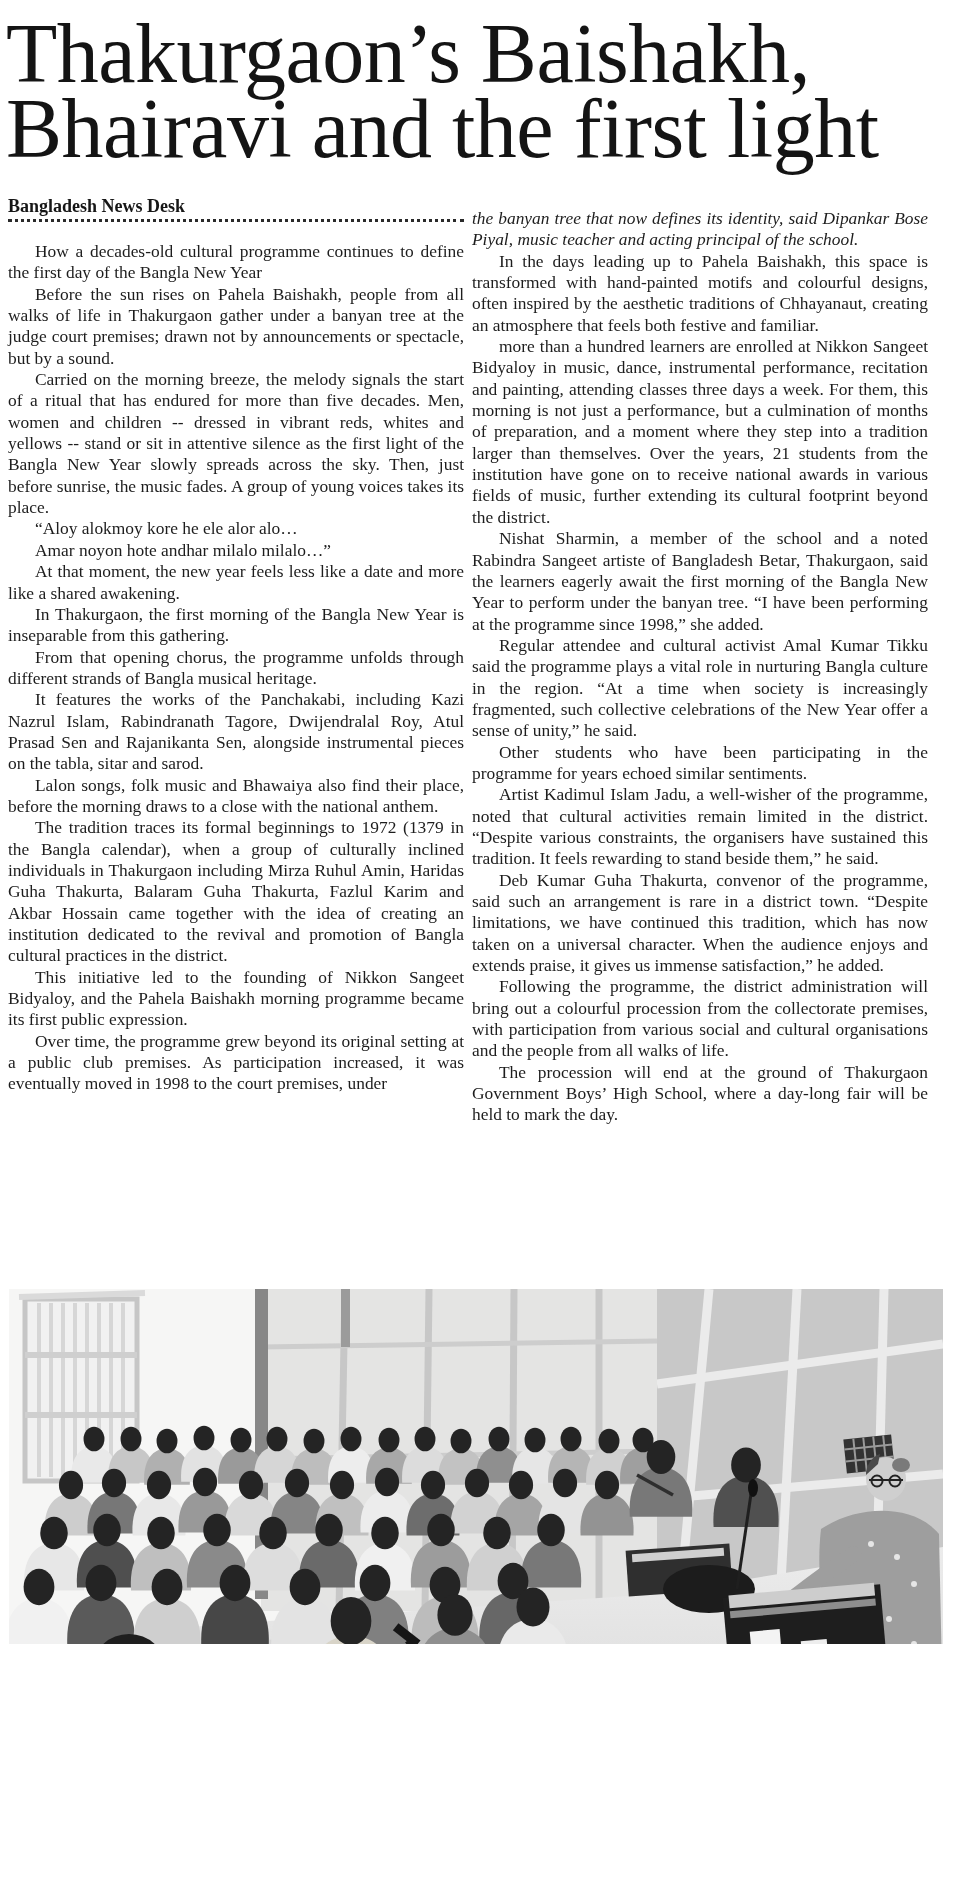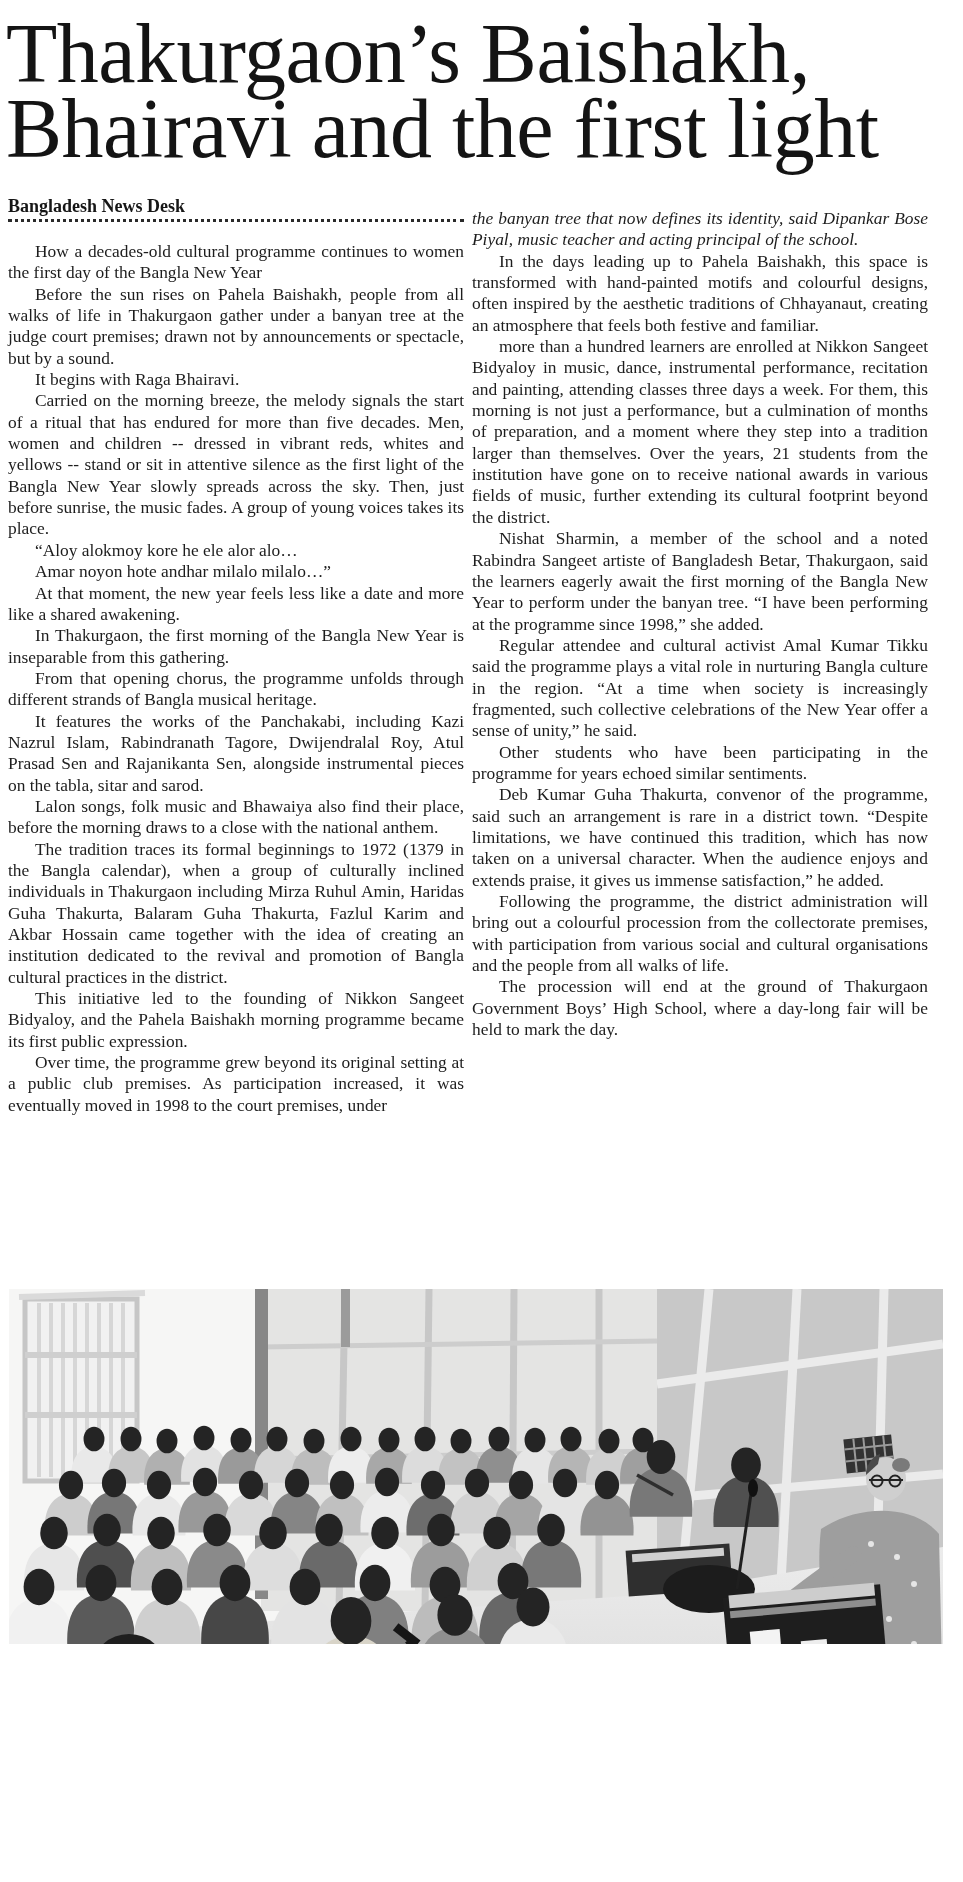--- a/index.html
+++ b/index.html
@@ -42,23 +42,22 @@
   <h1 class="headline">
     <span class="hl">Thakurgaon’s Baishakh,</span>
     <span class="hl">Bhairavi and the first light</span>
   </h1>
 
   <div class="columns">
     <div class="col col-left">
       <div class="byline">Bangladesh News Desk</div>
       <div class="dotline"></div>
       <div class="paras">
-          <p>How a decades-old cultural programme continues to women the first day of the Bangla New Year</p>
+          <p>How a decades-old cultural programme continues to define the first day of the Bangla New Year</p>
           <p>Before the sun rises on Pahela Baishakh, people from all walks of life in Thakurgaon gather under a banyan tree at the judge court premises; drawn not by announcements or spectacle, but by a sound.</p>
-          <p>It begins with Raga Bhairavi.</p>
           <p>Carried on the morning breeze, the melody signals the start of a ritual that has endured for more than five decades. Men, women and children -- dressed in vibrant reds, whites and yellows -- stand or sit in attentive silence as the first light of the Bangla New Year slowly spreads across the sky. Then, just before sunrise, the music fades. A group of young voices takes its place.</p>
           <p>“Aloy alokmoy kore he ele alor alo…</p>
           <p>Amar noyon hote andhar milalo milalo…”</p>
           <p>At that moment, the new year feels less like a date and more like a shared awakening.</p>
           <p>In Thakurgaon, the first morning of the Bangla New Year is inseparable from this gathering.</p>
           <p>From that opening chorus, the programme unfolds through different strands of Bangla musical heritage.</p>
           <p>It features the works of the Panchakabi, including Kazi Nazrul Islam, Rabindranath Tagore, Dwijendralal Roy, Atul Prasad Sen and Rajanikanta Sen, alongside instrumental pieces on the tabla, sitar and sarod.</p>
           <p>Lalon songs, folk music and Bhawaiya also find their place, before the morning draws to a close with the national anthem.</p>
           <p>The tradition traces its formal beginnings to 1972 (1379 in the Bangla calendar), when a group of culturally inclined individuals in Thakurgaon including Mirza Ruhul Amin, Haridas Guha Thakurta, Balaram Guha Thakurta, Fazlul Karim and Akbar Hossain came together with the idea of creating an institution dedicated to the revival and promotion of Bangla cultural practices in the district.</p>
           <p>This initiative led to the founding of Nikkon Sangeet Bidyaloy, and the Pahela Baishakh morning programme became its first public expression.</p>
@@ -66,20 +65,21 @@
         </div>
     </div>
     <div class="col col-right">
       <div class="paras">
           <p>the banyan tree that now defines its identity, said Dipankar Bose Piyal, music teacher and acting principal of the school.</p>
           <p>In the days leading up to Pahela Baishakh, this space is transformed with hand-painted motifs and colourful designs, often inspired by the aesthetic traditions of Chhayanaut, creating an atmosphere that feels both festive and familiar.</p>
           <p>more than a hundred learners are enrolled at Nikkon Sangeet Bidyaloy in music, dance, instrumental performance, recitation and painting, attending classes three days a week. For them, this morning is not just a performance, but a culmination of months of preparation, and a moment where they step into a tradition larger than themselves. Over the years, 21 students from the institution have gone on to receive national awards in various fields of music, further extending its cultural footprint beyond the district.</p>
           <p>Nishat Sharmin, a member of the school and a noted Rabindra Sangeet artiste of Bangladesh Betar, Thakurgaon, said the learners eagerly await the first morning of the Bangla New Year to perform under the banyan tree. “I have been performing at the programme since 1998,” she added.</p>
           <p>Regular attendee and cultural activist Amal Kumar Tikku said the programme plays a vital role in nurturing Bangla culture in the region. “At a time when society is increasingly fragmented, such collective celebrations of the New Year offer a sense of unity,” he said.</p>
           <p>Other students who have been participating in the programme for years echoed similar sentiments.</p>
+          <p>Artist Kadimul Islam Jadu, a well-wisher of the programme, noted that cultural activities remain limited in the district. “Despite various constraints, the organisers have sustained this tradition. It feels rewarding to stand beside them,” he said.</p>
           <p>Deb Kumar Guha Thakurta, convenor of the programme, said such an arrangement is rare in a district town. “Despite limitations, we have continued this tradition, which has now taken on a universal character. When the audience enjoys and extends praise, it gives us immense satisfaction,” he added.</p>
           <p>Following the programme, the district administration will bring out a colourful procession from the collectorate premises, with participation from various social and cultural organisations and the people from all walks of life.</p>
           <p>The procession will end at the ground of Thakurgaon Government Boys’ High School, where a day-long fair will be held to mark the day.</p>
         </div>
     </div>
   </div>
 
   <figure class="photo" aria-label="Black-and-white photo: students of Nikkon Sangeet Bidyaloy seated on the floor of a hall while teachers play harmonium and flute">
     <svg viewBox="0 0 934 519" xmlns="http://www.w3.org/2000/svg">
       <defs>

